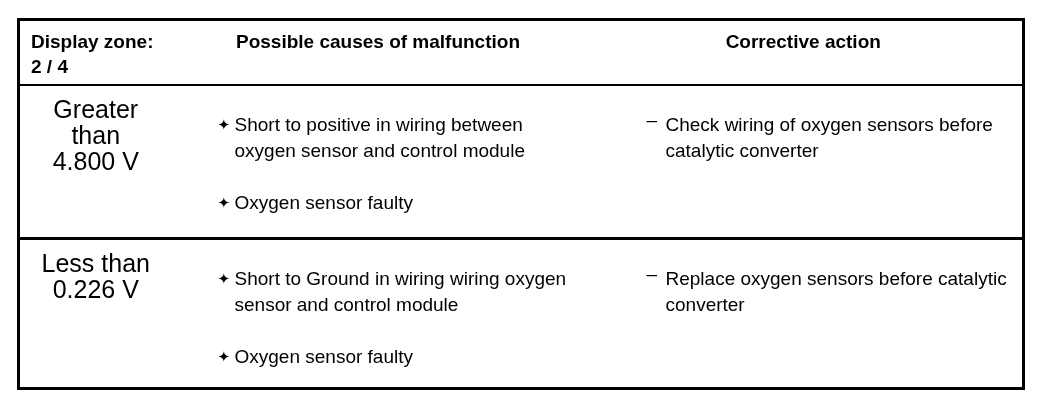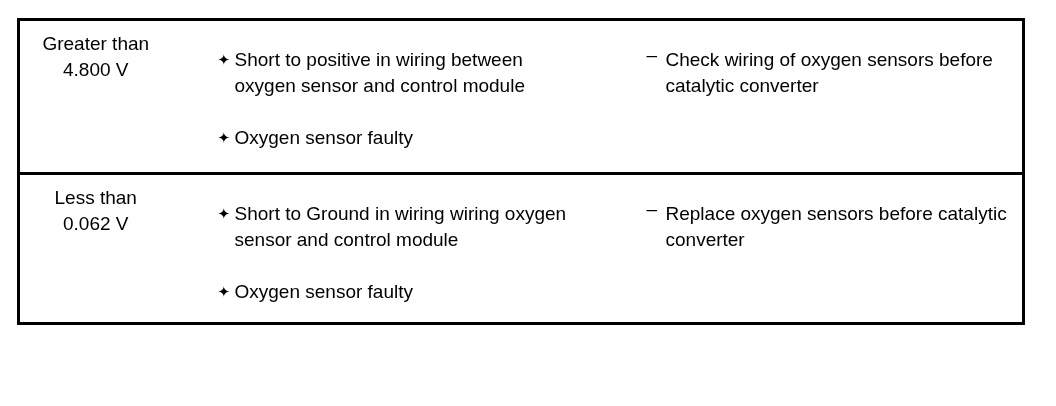--- a/index.html
+++ b/index.html
@@ -71,21 +71,21 @@
   }
   .hdr-center {
     text-align: center;
   }
 
   
   .row-body-1 > td { height: 151px; }
   .row-body-2 > td { height: 147px; }
 
   .cell-zone-body {
-    font-size: 19px;
+    font-size: 25px;
     line-height: 26px;
     text-align: center;
     padding: 10px 8px 0 8px;
     white-space: pre-line;
   }
 
   .cell-causes-body {
     font-size: 19px;
     line-height: 26px;
     padding: 10px 10px 0 46px;
@@ -145,20 +145,32 @@
 <div class="page">
 
   <table class="diag-table">
     <colgroup>
       <col class="c-zone">
       <col class="c-causes">
       <col class="c-action">
     </colgroup>
     <tbody>
 
+      <tr class="row-head">
+        <td class="cell-zone">
+          <div class="hdr hdr-zone">Display
+zone: 2 / 4</div>
+        </td>
+        <td class="cell-causes">
+          <div class="hdr hdr-center">Possible causes of malfunction</div>
+        </td>
+        <td class="cell-action">
+          <div class="hdr hdr-center">Corrective action</div>
+        </td>
+      </tr>
 
       <tr class="row-body-1">
         <td class="cell-zone">
           <div class="cell-zone-body">Greater than
 4.800 V</div>
         </td>
         <td class="cell-causes">
           <div class="cell-causes-body">
             <ul class="causes">
               <li>
@@ -180,21 +192,21 @@
                 <span class="li-text">Check wiring of oxygen sensors before catalytic converter</span>
               </li>
             </ul>
           </div>
         </td>
       </tr>
 
       <tr class="row-body-2">
         <td class="cell-zone">
           <div class="cell-zone-body">Less than
-0.062 V</div>
+0.226 V</div>
         </td>
         <td class="cell-causes">
           <div class="cell-causes-body">
             <ul class="causes">
               <li>
                 <span class="bullet">✦</span>
                 <span class="li-text">Short to Ground in wiring wiring oxygen sensor and control module</span>
               </li>
               <li>
                 <span class="bullet">✦</span>

